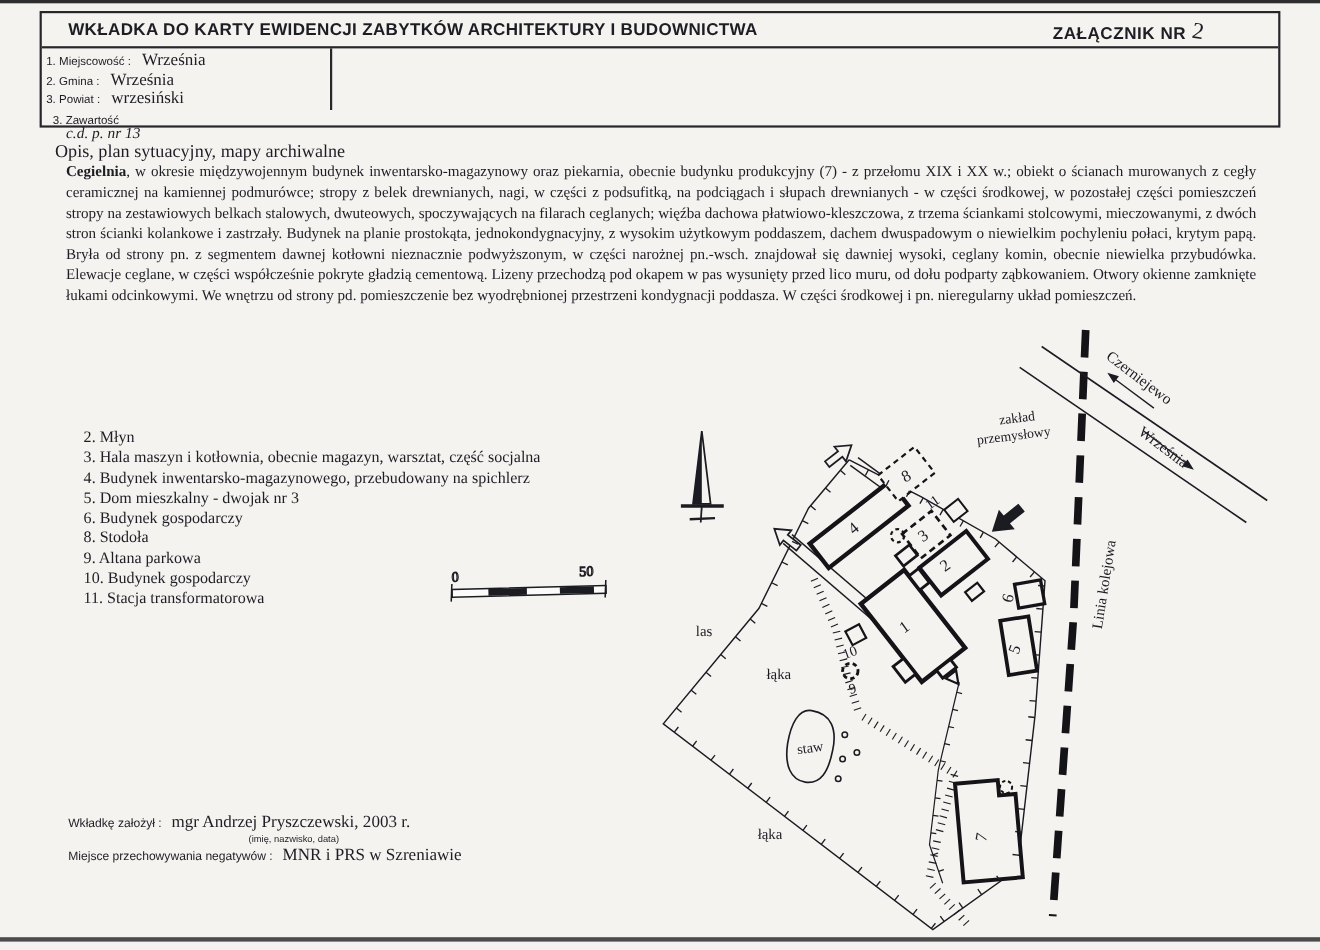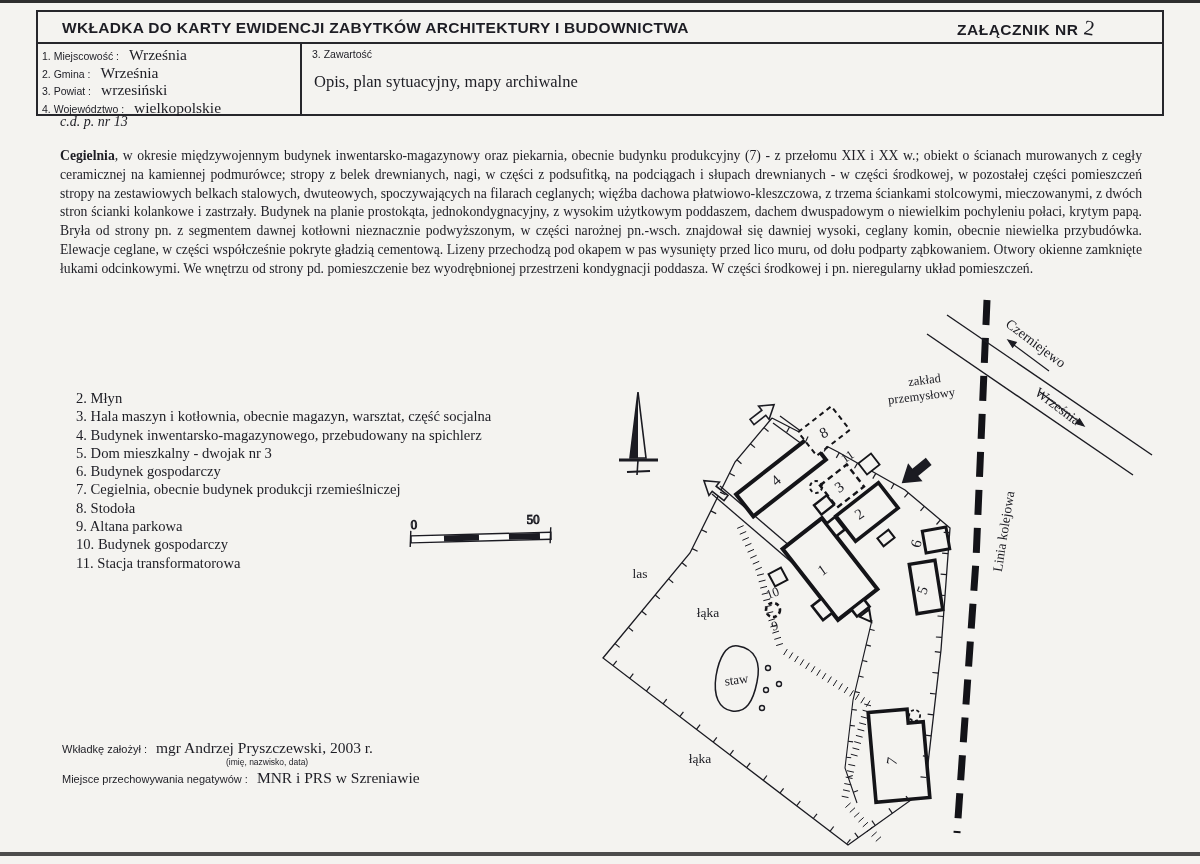--- a/index.html
+++ b/index.html
@@ -11,21 +11,21 @@
   .scan-edge-top{position:absolute;left:0;top:0;width:100%;height:3px;background:#2e2e2e;}
   .scan-edge-bottom{position:absolute;left:0;top:852px;width:100%;height:4px;background:#4c4c4c;}
   
   .header-box{position:absolute;left:36px;top:10px;width:1128px;height:106px;
               border:2px solid #26262b;box-sizing:border-box;}
   .title-row{position:relative;height:32px;border-bottom:2px solid #26262b;box-sizing:border-box;}
   .doc-title{position:absolute;left:24px;top:7px;font-weight:bold;font-size:15.5px;letter-spacing:.3px;}
   .attachment{position:absolute;left:919px;top:4px;font-weight:bold;font-size:15.5px;letter-spacing:.5px;}
   .attachment .hand{font-family:"Liberation Serif",serif;font-weight:normal;font-size:21px;
                     display:inline-block;transform:rotate(9deg);margin-left:6px;}
-  .cols{display:flex;height:70px;}
+  .cols{display:flex;height:70px;flex-direction:column;}
   .col1{width:264px;border-right:2px solid #26262b;box-sizing:border-box;padding:3px 0 0 4px;}
   .col2{width:490px;border-right:2px solid #26262b;box-sizing:border-box;position:relative;}
   .col3{flex:1;position:relative;}
   .field-row{line-height:16.6px;white-space:nowrap;}
   .field-label{font-family:"Liberation Sans","DejaVu Sans",sans-serif;font-size:10.5px;}
   .field-value{font-size:15.5px;margin-left:6px;}
   .cell-label{position:absolute;left:10px;top:4px;font-size:10.5px;}
   .object-value{position:absolute;left:0;top:36px;width:100%;text-align:center;font-size:16.5px;}
   .content-value{position:absolute;left:12px;top:28px;font-size:16.5px;}
   
@@ -67,44 +67,39 @@
           <span class="field-value">Września</span>
         </div>
         <div class="field-row">
           <span class="field-label">2. Gmina :</span>
           <span class="field-value">Września</span>
         </div>
         <div class="field-row">
           <span class="field-label">3. Powiat :</span>
           <span class="field-value">wrzesiński</span>
         </div>
-        <div class="field-row">
-          <span class="field-label">4. Województwo :</span>
-          <span class="field-value">wielkopolskie</span>
-        </div>
       </div>
       <div class="col3">
         <span class="cell-label sans">3. Zawartość</span>
         <div class="content-value">Opis, plan sytuacyjny, mapy archiwalne</div>
       </div>
     </div>
   </div>
 
   <div class="cdp">c.d. p. nr 13</div>
   <div class="paragraph">
     <span class="lead">Cegielnia</span><span>, w okresie międzywojennym budynek inwentarsko-magazynowy oraz piekarnia, obecnie budynku produkcyjny (7) - z przełomu XIX i XX w.; obiekt o ścianach murowanych z cegły ceramicznej na kamiennej podmurówce; stropy z belek drewnianych, nagi, w części z podsufitką, na podciągach i słupach drewnianych - w części środkowej,  w pozostałej części pomieszczeń stropy na zestawiowych belkach stalowych, dwuteowych, spoczywających na filarach ceglanych; więźba dachowa płatwiowo-kleszczowa, z trzema ściankami stolcowymi, mieczowanymi, z dwóch stron ścianki kolankowe i zastrzały. Budynek na planie prostokąta, jednokondygnacyjny, z wysokim użytkowym poddaszem, dachem dwuspadowym o niewielkim pochyleniu połaci, krytym papą. Bryła od strony pn. z segmentem dawnej kotłowni nieznacznie podwyższonym, w części narożnej pn.-wsch. znajdował się dawniej wysoki, ceglany komin, obecnie niewielka przybudówka. Elewacje ceglane, w części współcześnie pokryte gładzią cementową. Lizeny przechodzą pod okapem w pas wysunięty przed lico muru, od dołu podparty ząbkowaniem. Otwory okienne zamknięte łukami odcinkowymi. We wnętrzu od strony pd. pomieszczenie bez wyodrębnionej przestrzeni kondygnacji poddasza. W części środkowej i pn. nieregularny układ pomieszczeń.</span>
   </div>
 
   <div class="legend">
     <div>2. Młyn</div>
     <div>3. Hala maszyn i kotłownia, obecnie magazyn, warsztat, część socjalna</div>
     <div>4. Budynek inwentarsko-magazynowego, przebudowany na spichlerz</div>
     <div>5. Dom mieszkalny - dwojak nr 3</div>
     <div>6. Budynek gospodarczy</div>
-    <div>7. Cegielnia, obecnie budynek produkcji rzemieślniczej</div>
     <div>8. Stodoła</div>
     <div>9. Altana parkowa</div>
     <div>10. Budynek gospodarczy</div>
     <div>11. Stacja transformatorowa</div>
   </div>
 
   <svg id="scalebar" width="165" height="46" viewBox="0 0 165 46">
     <g transform="rotate(-1.5 80 25)" stroke="#1b1b22" fill="none">
       <text x="8" y="14" font-size="13">0</text>
       <text x="124" y="12" font-size="13">50</text>

